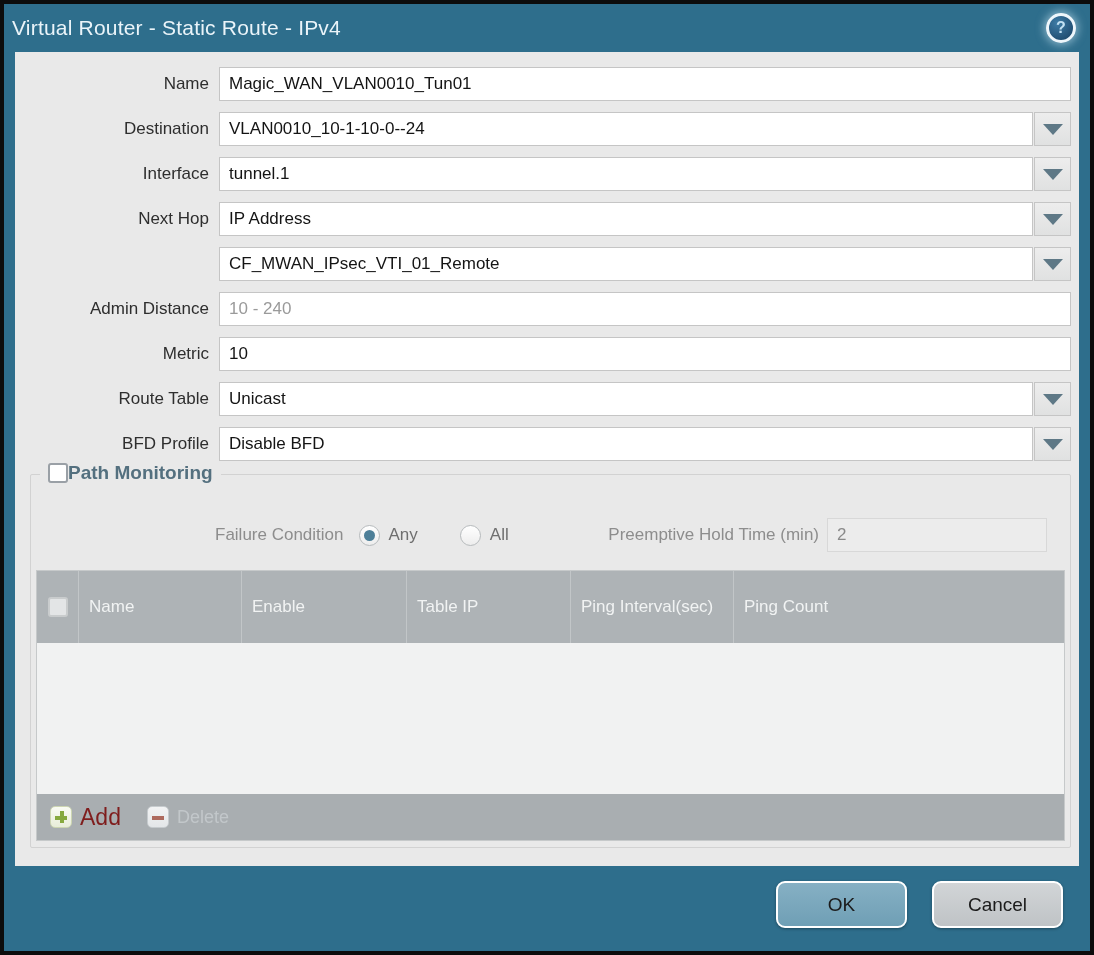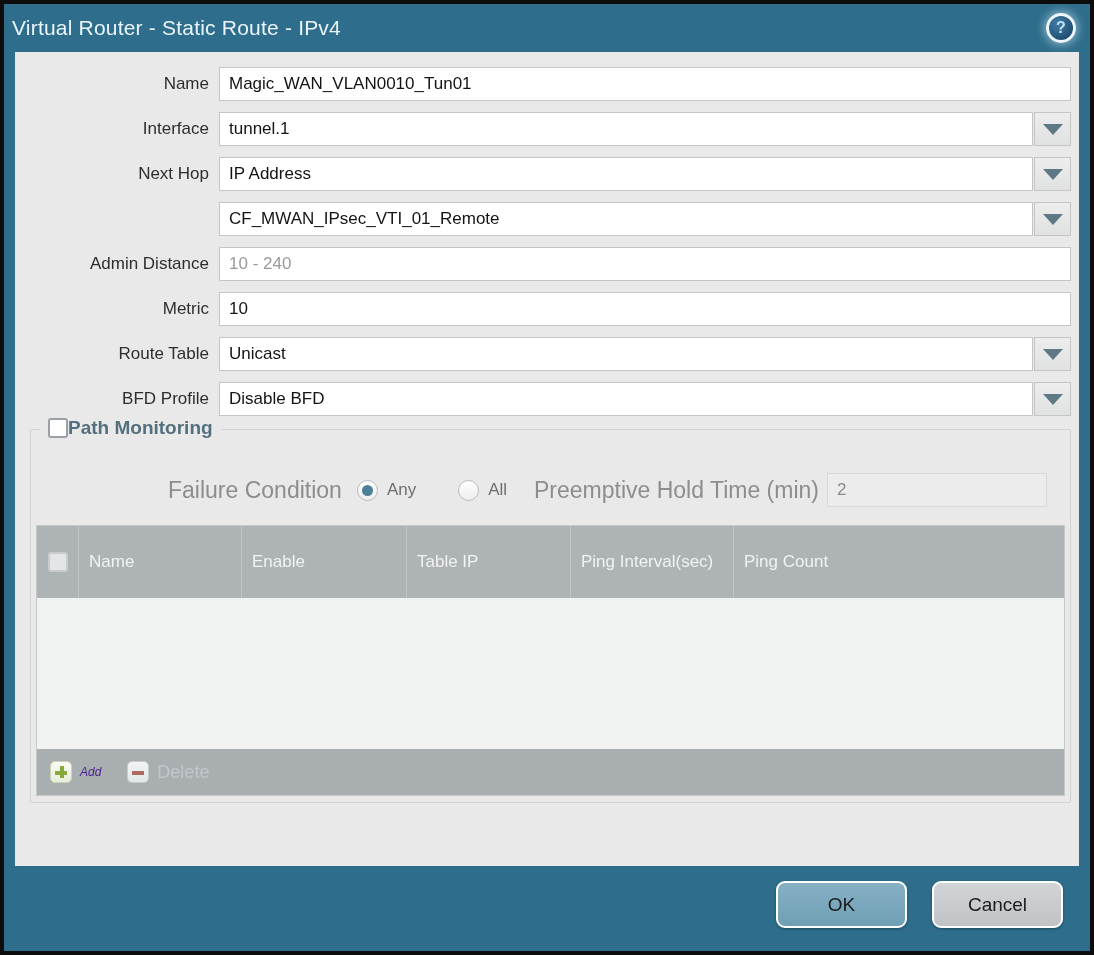--- a/index.html
+++ b/index.html
@@ -89,21 +89,21 @@
     display:inline-block; cursor:pointer;
   }
   .pm-title{
     font-size:19px; font-weight:bold; color:#54707f;
   }
   .pm-row{
     display:flex; align-items:center;
     height:36px; margin:6px 18px 17px 0;
     padding-left:132px;
   }
-  .pm-label{ font-size:23px; color:#8d8d8d; }
+  .pm-label{ font-size:17px; color:#8d8d8d;margin-left:47px; }
   .radio{
     width:21px; height:21px; border-radius:50%;
     background:linear-gradient(#ffffff,#ededed);
     border:1px solid #b7bbbd;
     margin-left:15px;
     display:flex; align-items:center; justify-content:center;
     cursor:pointer;
   }
   .radio .dot{ width:11px; height:11px; border-radius:50%; background:#4d7f98; }
   .radio-label{ font-size:17px; color:#6f6f6f; margin-left:9px; }
@@ -136,21 +136,21 @@
   .icon-sq{
     position:relative; width:22px; height:22px; border-radius:5px;
     background:linear-gradient(#f9fbf3,#e8edd9);
     border:1px solid #ccd5b2;
     display:inline-block;
   }
   .icon-sq.plus::before{ content:""; position:absolute; left:4px; right:4px; top:9px; height:4px; background:#86a93e; }
   .icon-sq.plus::after{ content:""; position:absolute; top:4px; bottom:4px; left:9px; width:4px; background:#86a93e; }
   .icon-sq.minus{ background:linear-gradient(#f2f3f4,#e3e6e8); border-color:#c6cbce; }
   .icon-sq.minus::before{ content:""; position:absolute; left:4px; right:4px; top:9px; height:4px; background:#ad6a5e; }
-  .add-label{ font-size:12px; color:#4c1d95;font-style:italic; }
+  .add-label{ font-size:23px; color:#7f1d1d; }
   .del-label{ font-size:18px; color:#c2c7ca; }
   
   .footer{
     flex:1;
     display:flex; align-items:flex-start; justify-content:flex-end;
     gap:14px; padding:15px 27px 0 0;
   }
   .btn{
     width:131px; height:47px;
     border:2px solid #ffffff; border-radius:9px;
@@ -174,20 +174,29 @@
 
   <div class="content">
 
     <div class="row">
       <label class="flabel">Name</label>
       <div class="fwrap">
         <input class="fin" value="Magic_WAN_VLAN0010_Tun01" style="">
       </div>
     </div>
 
+    <div class="row">
+      <label class="flabel">Destination</label>
+      <div class="fwrap">
+        <input class="fin" value="VLAN0010_10-1-10-0--24" style="">
+        <span class="ddbtn">
+            <span class="tri"></span>
+          </span>
+      </div>
+    </div>
 
     <div class="row">
       <label class="flabel">Interface</label>
       <div class="fwrap">
         <input class="fin" value="tunnel.1" style="">
         <span class="ddbtn">
             <span class="tri"></span>
           </span>
       </div>
     </div>

